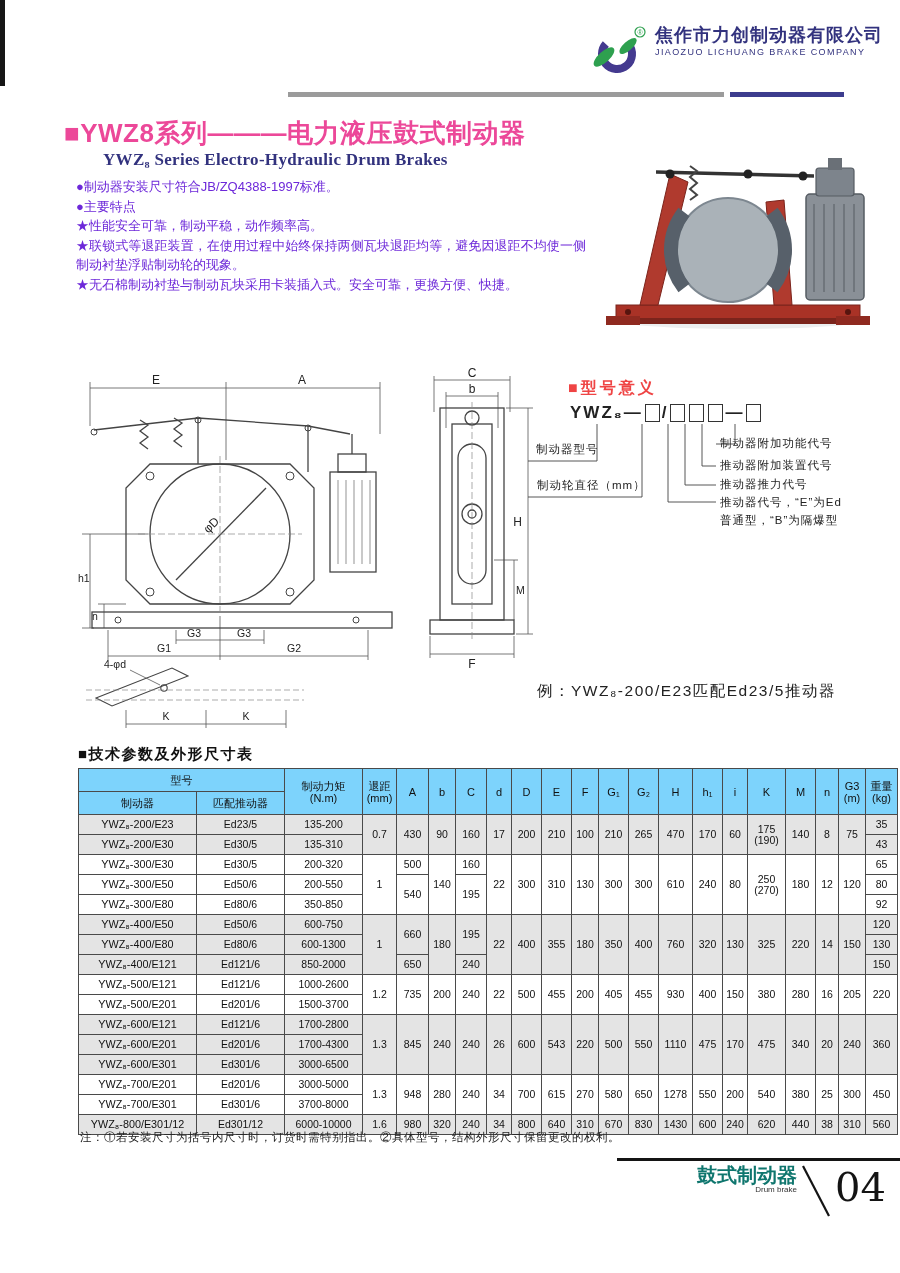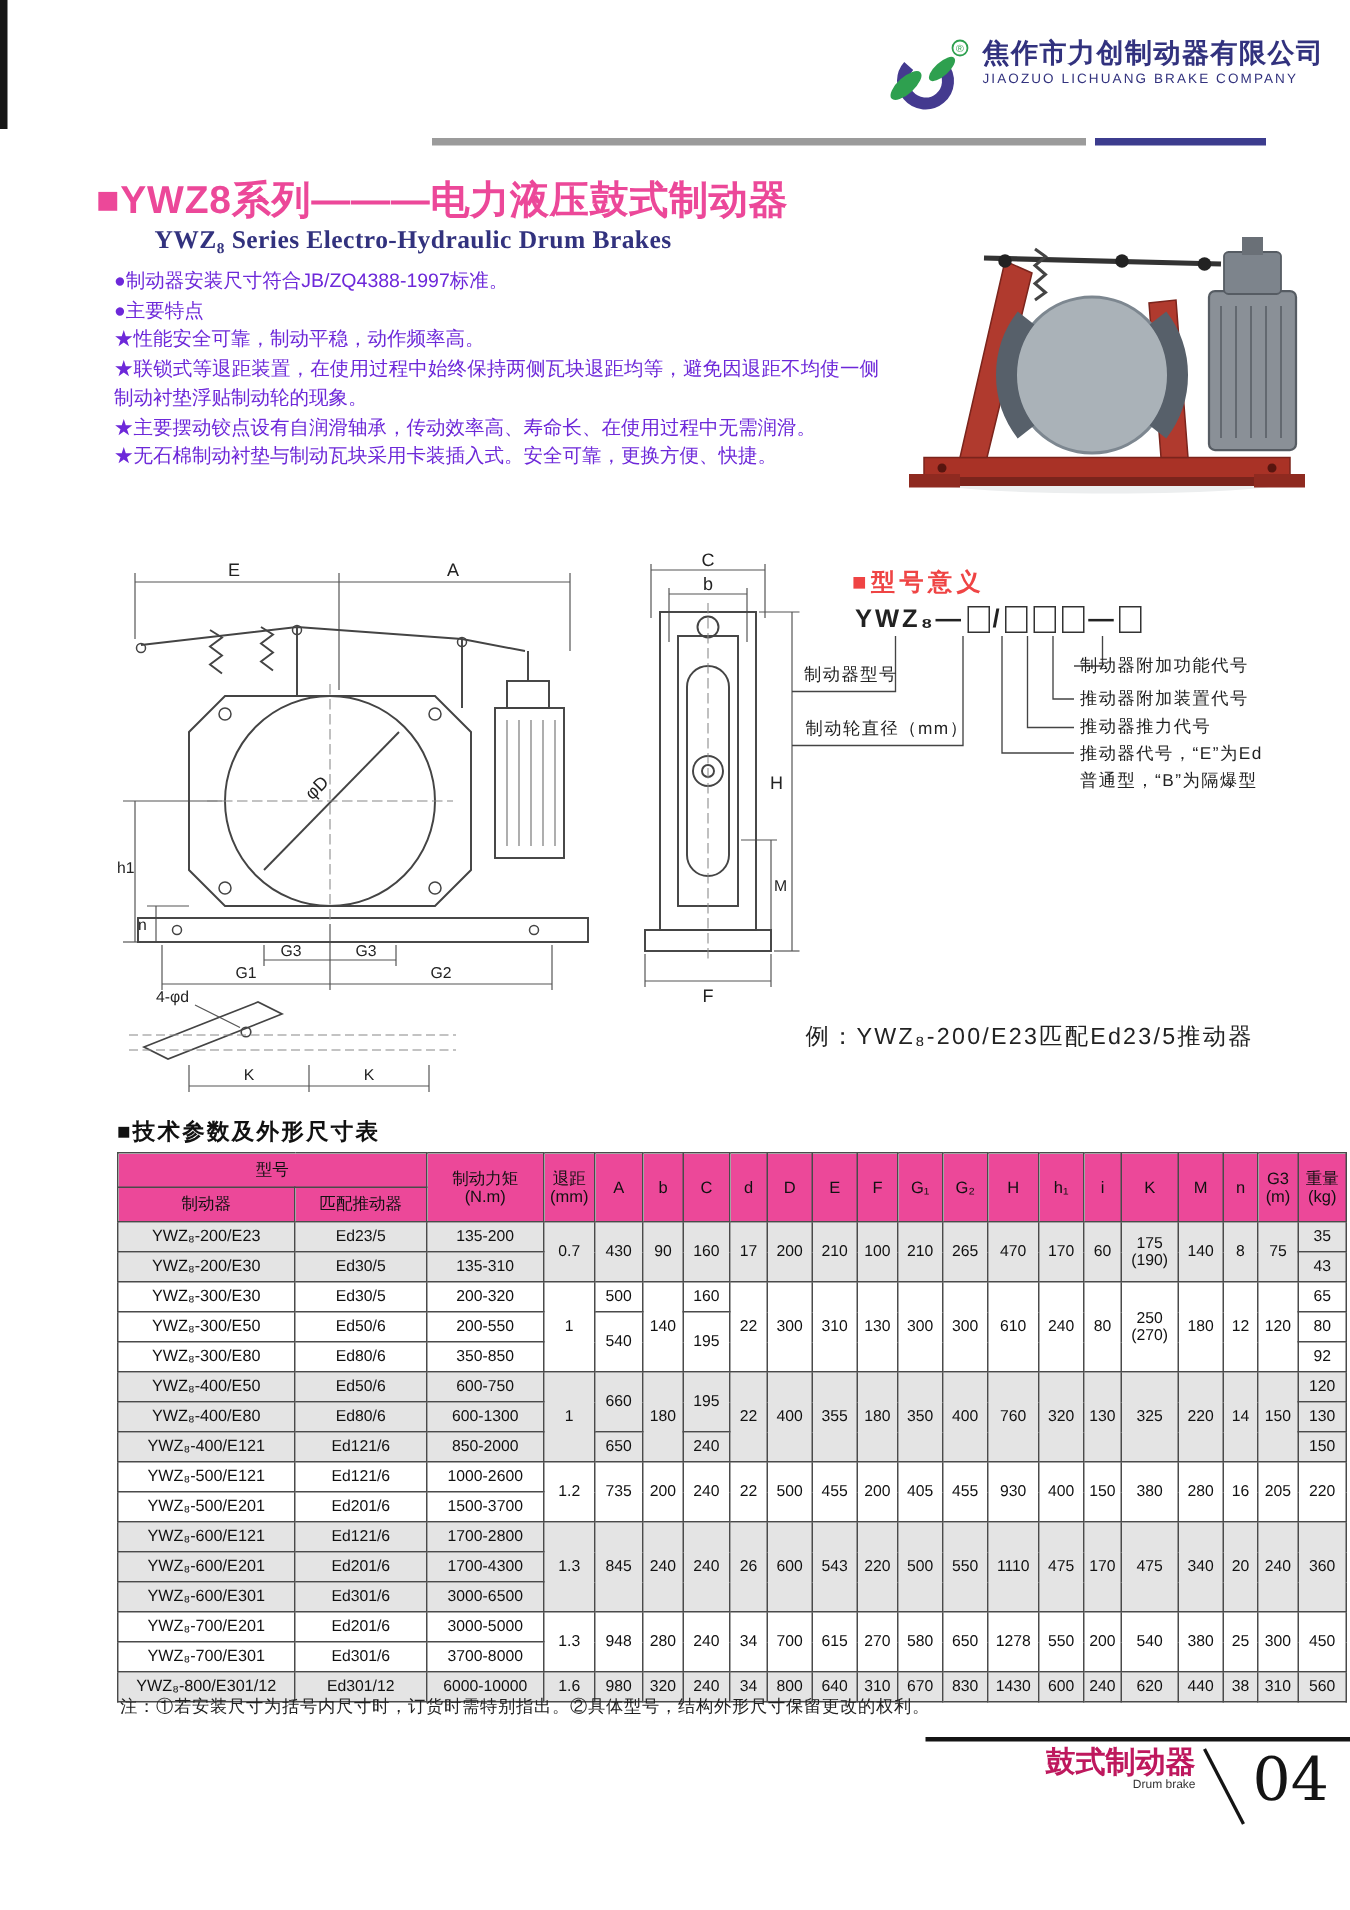--- a/index.html
+++ b/index.html
@@ -33,31 +33,31 @@
   .mm-label{position:absolute;font-size:11.5px;color:#222;letter-spacing:1px;white-space:nowrap}
 
   #example{left:537px;top:681px;font-size:15.5px;letter-spacing:1.5px;color:#222}
 
   
   #table-title{left:78px;top:745px;font-size:15px;font-weight:bold;letter-spacing:1.5px;color:#111}
   #spec-table-wrap{left:78px;top:768px}
   table{border-collapse:collapse;table-layout:fixed;width:812px}
   th,td{border:1px solid #4a4a4a;text-align:center;vertical-align:middle;padding:0;
         white-space:pre-line;overflow:hidden}
-  th{font-size:11px;font-weight:normal;height:22px;background:#ec4899;line-height:12px;color:#111}
+  th{font-size:11px;font-weight:normal;height:22px;background:#7dd3fc;line-height:12px;color:#111}
   td{font-size:10.5px;height:19px;line-height:11px;color:#111;background:#fff}
   tr.shade td{background:#e4e4e4}
   td:first-child{font-size:10.8px}
 
   #note{left:80px;top:1130px;font-size:11.5px;color:#222;letter-spacing:.5px}
 
   
   #footer-rule{left:617px;top:1158px;width:283px;height:3px;background:#141414}
   #footer{left:697px;top:1164px;display:flex;align-items:flex-start;gap:2px}
-  #footer-zh{font-size:20px;font-weight:bold;color:#be185d;line-height:22px;text-align:left}
+  #footer-zh{font-size:20px;font-weight:bold;color:#0f766e;line-height:22px;text-align:left}
   #footer-en{display:block;font-size:8px;font-weight:normal;color:#333;text-align:right;margin-top:-1px}
   #footer-page{font-family:"DejaVu Serif","Liberation Serif",serif;font-size:40px;line-height:46px;color:#141414}
 
   
   text.dim{font-size:12px;fill:#222;font-family:"Liberation Sans",sans-serif}
   text.dim-s{font-size:10.5px;fill:#222;font-family:"Liberation Sans",sans-serif}
 </style>
 </head>
 <body>
 
@@ -80,21 +80,20 @@
 <div class="abs" id="rule-purple"></div>
 
 <div class="abs" id="page-title">■YWZ8系列———电力液压鼓式制动器</div>
 <div class="abs" id="page-subtitle">YWZ₈ Series Electro-Hydraulic Drum Brakes</div>
 
 <div class="abs" id="features">
     <div>●制动器安装尺寸符合JB/ZQ4388-1997标准。</div>
     <div>●主要特点</div>
     <div>★性能安全可靠，制动平稳，动作频率高。</div>
     <div>★联锁式等退距装置，在使用过程中始终保持两侧瓦块退距均等，避免因退距不均使一侧制动衬垫浮贴制动轮的现象。</div>
-    <div>★主要摆动铰点设有自润滑轴承，传动效率高、寿命长、在使用过程中无需润滑。</div>
     <div>★无石棉制动衬垫与制动瓦块采用卡装插入式。安全可靠，更换方便、快捷。</div>
   </div>
 
 <svg class="abs" style="left:598px;top:112px" width="285" height="222" viewBox="0 0 285 222">
   <ellipse cx="142" cy="208" rx="125" ry="9" fill="#eceeef"></ellipse>
   <rect x="18" y="193" width="244" height="15" fill="#a93226" stroke="#7b241c" stroke-width="1"></rect>
   <rect x="18" y="206" width="244" height="6" fill="#7b241c"></rect>
   <rect x="8" y="204" width="34" height="9" fill="#8f2a20"></rect>
   <rect x="238" y="204" width="34" height="9" fill="#8f2a20"></rect>
   <polygon points="42,193 60,193 90,70 72,62" fill="#b03a2e" stroke="#7b241c" stroke-width="1"></polygon>

